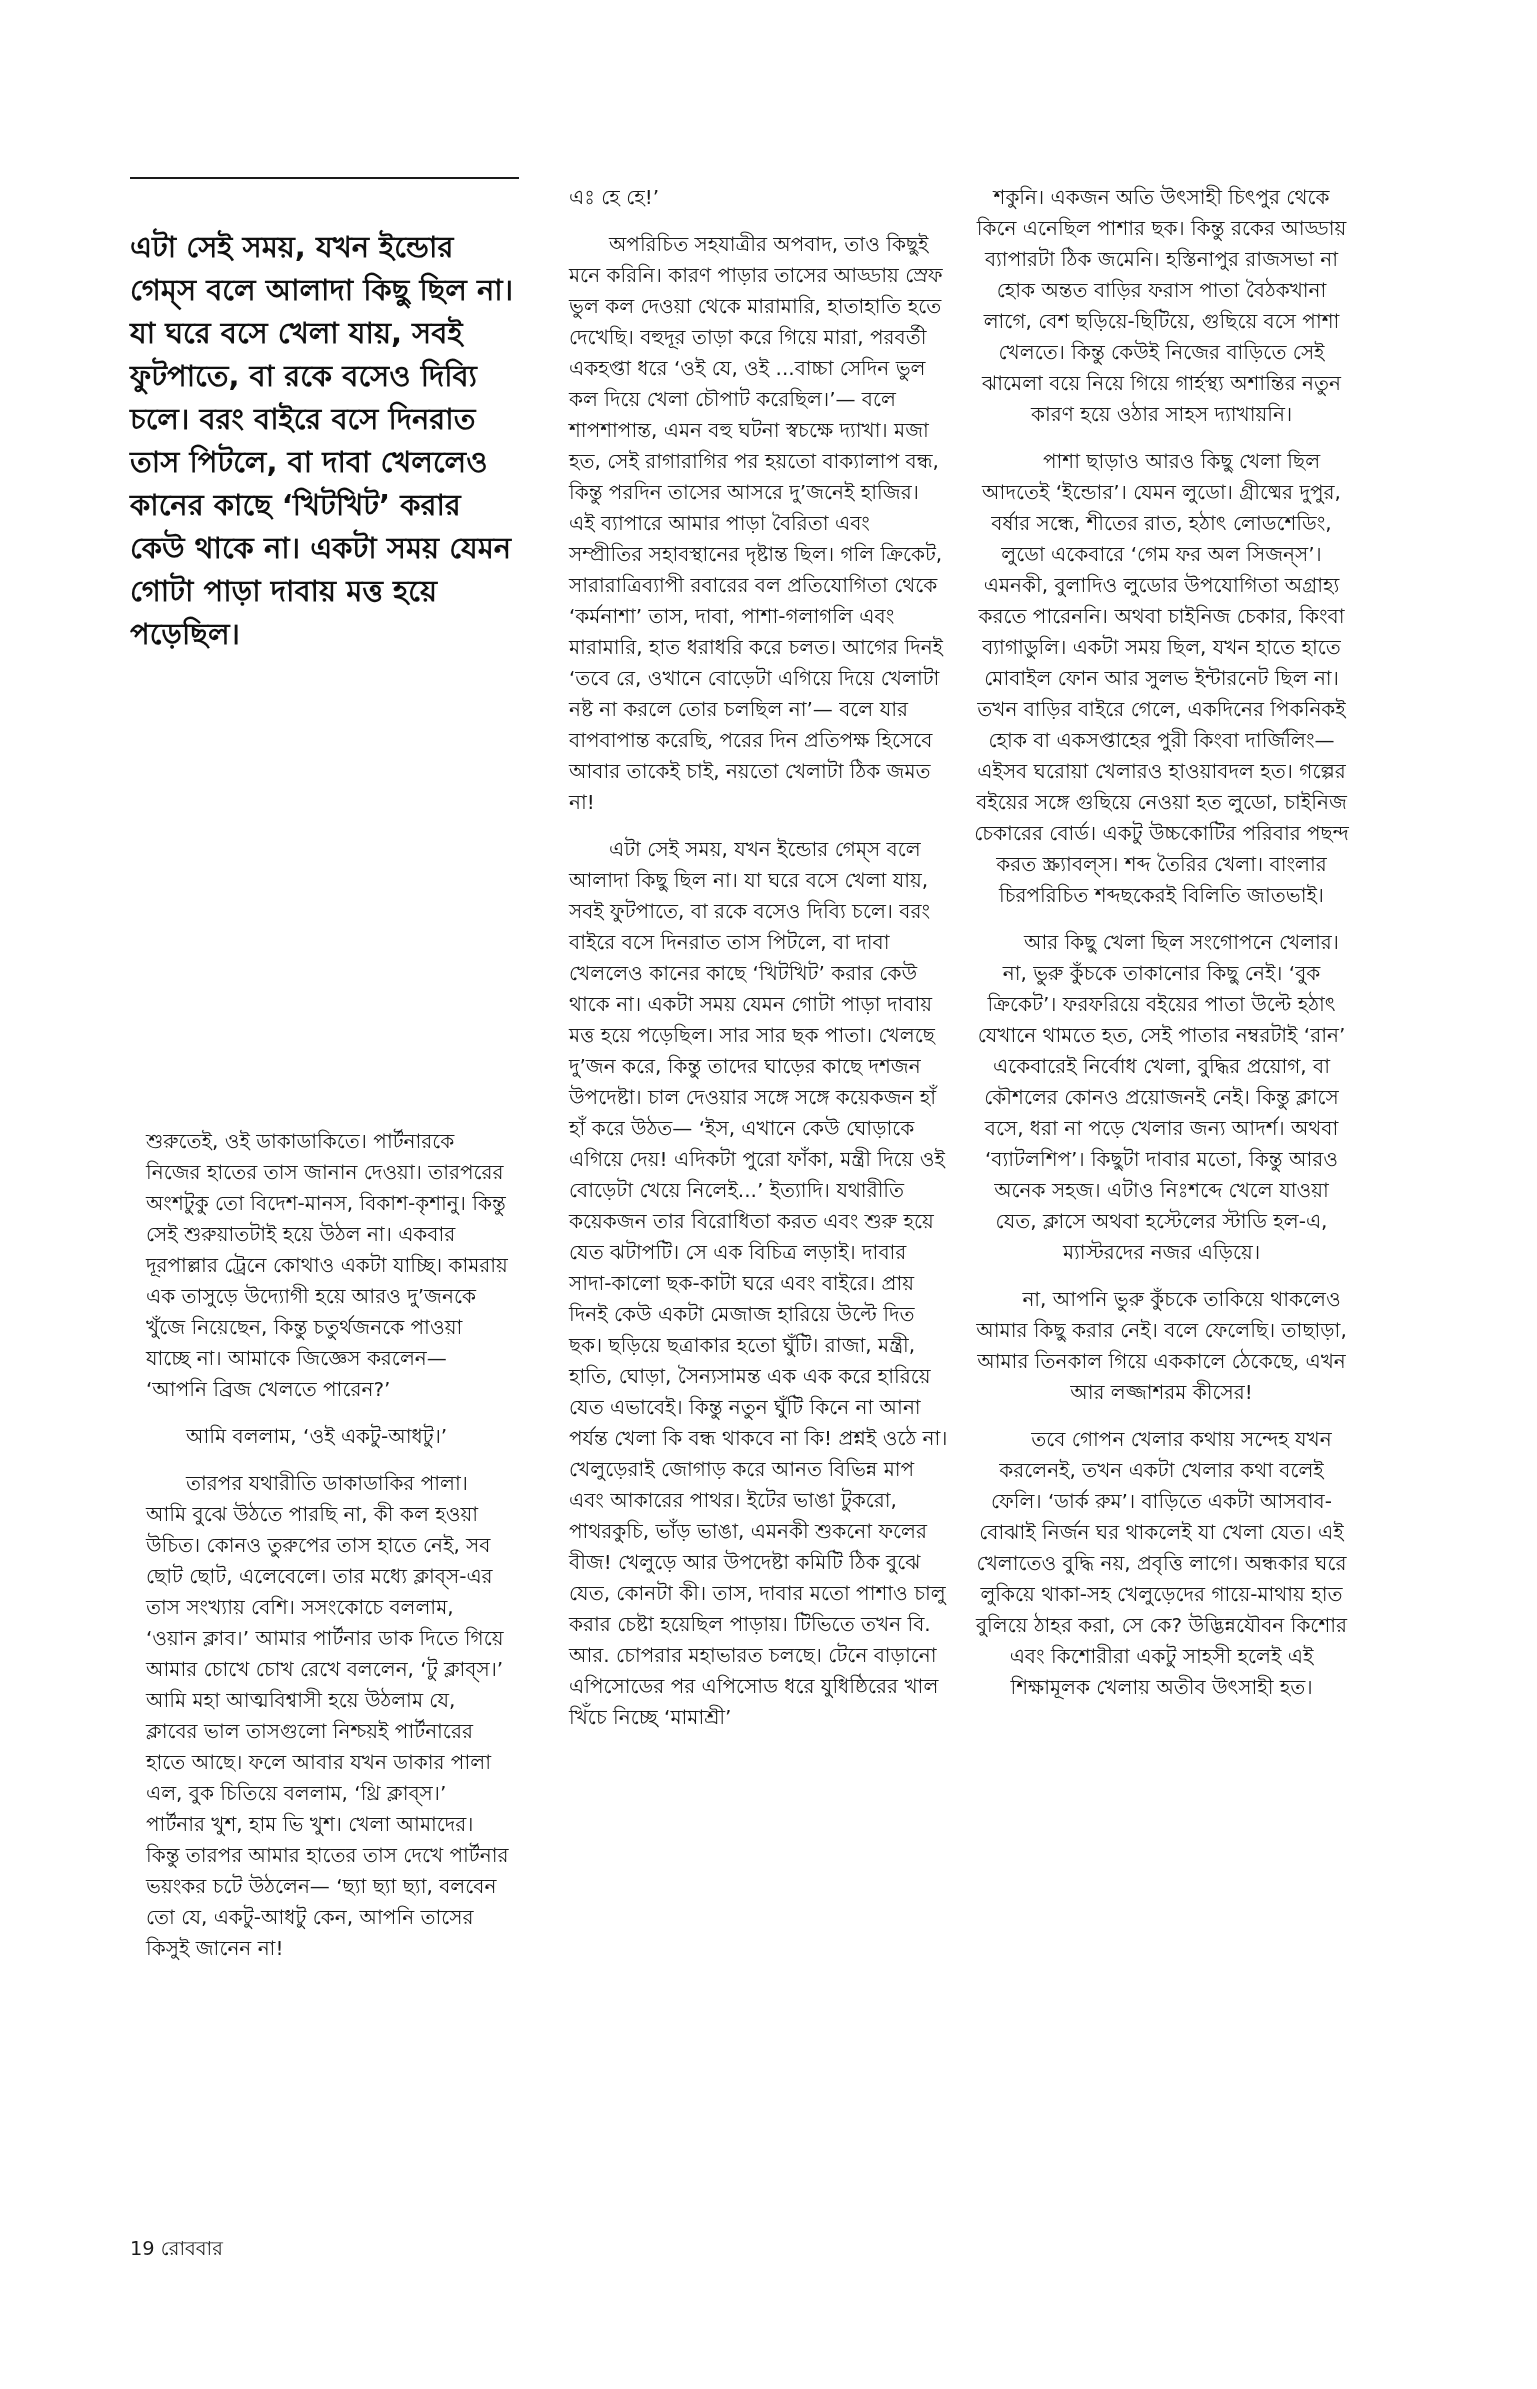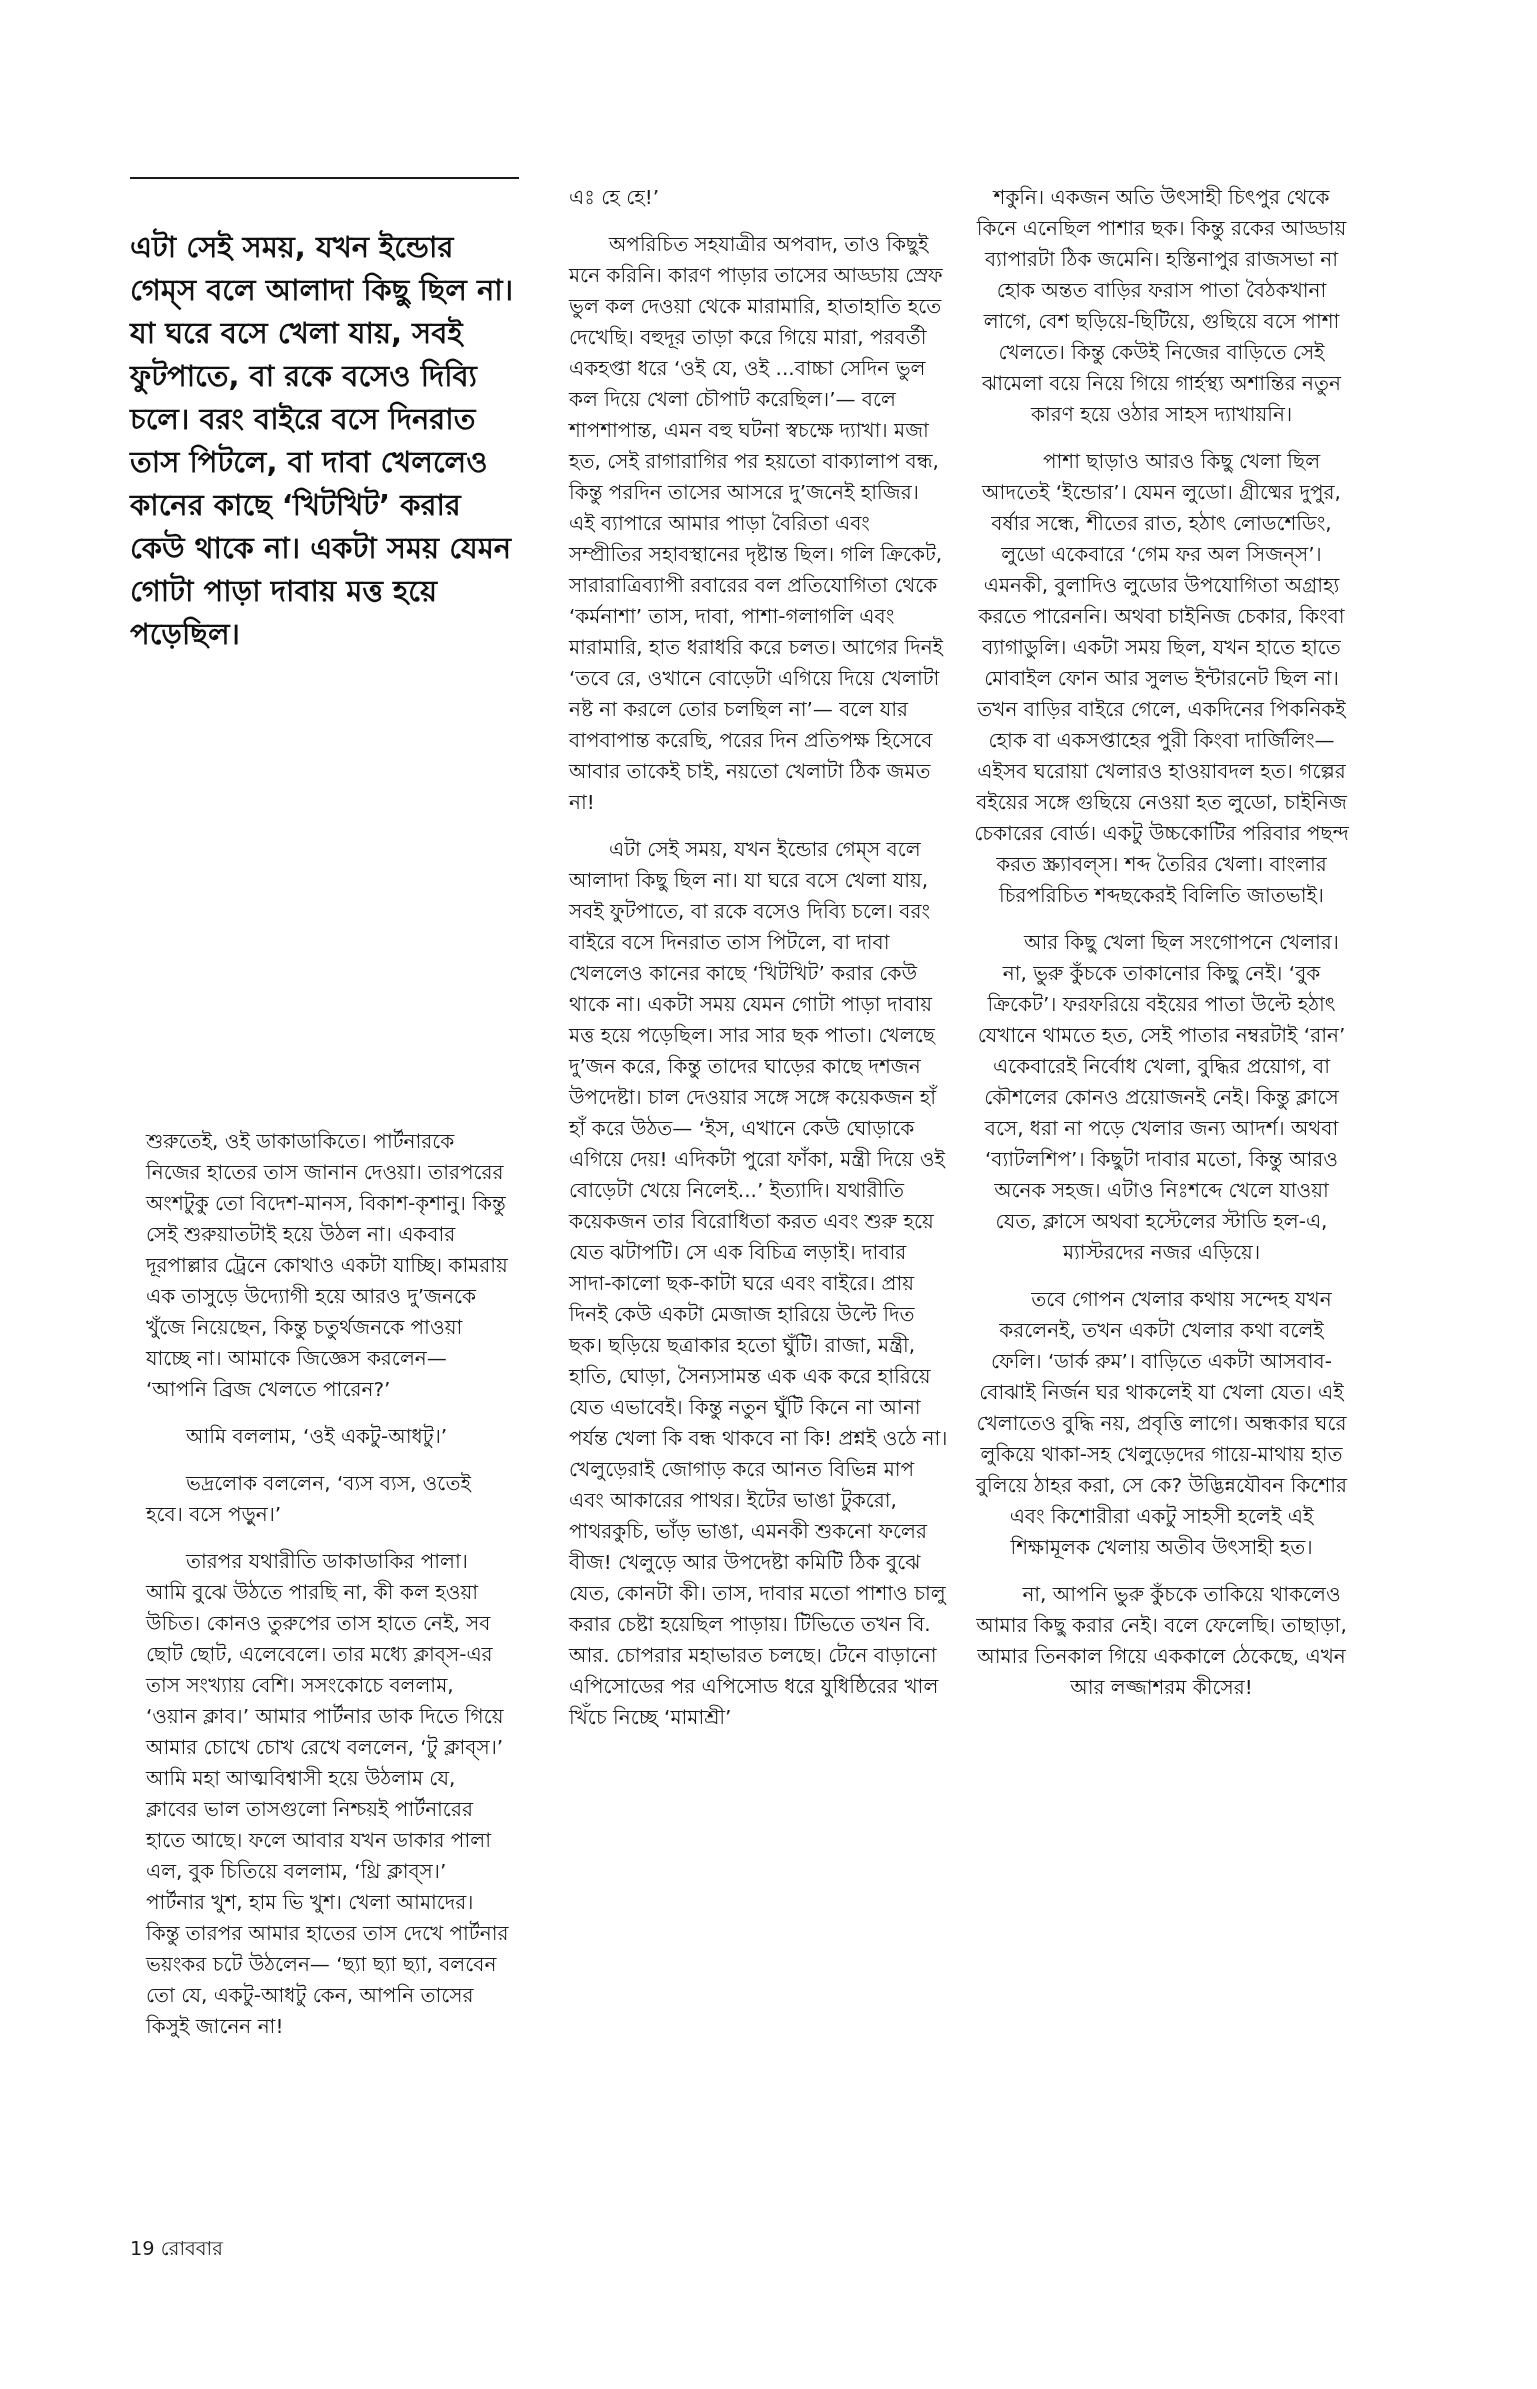--- a/index.html
+++ b/index.html
@@ -20,36 +20,35 @@
 </head>
 <body>
 
 <div class="page">
   <div class="rule"></div>
   <div class="pullquote">এটা সেই সময়, যখন ইন্ডোর গেম্‌স বলে আলাদা কিছু ছিল না। যা ঘরে বসে খেলা যায়, সবই ফুটপাতে, বা রকে বসেও দিব্যি চলে। বরং বাইরে বসে দিনরাত তাস পিটলে, বা দাবা খেললেও কানের কাছে ‘খিটখিট’ করার কেউ থাকে না। একটা সময় যেমন গোটা পাড়া দাবায় মত্ত হয়ে পড়েছিল।</div>
 
   <div class="body-text c1body">
     <p>শুরুতেই, ওই ডাকাডাকিতে। পার্টনারকে নিজের হাতের তাস জানান দেওয়া। তারপরের অংশটুকু তো বিদেশ-মানস, বিকাশ-কৃশানু। কিন্তু সেই শুরুয়াতটাই হয়ে উঠল না। একবার দূরপাল্লার ট্রেনে কোথাও একটা যাচ্ছি। কামরায় এক তাসুড়ে উদ্যোগী হয়ে আরও দু’জনকে খুঁজে নিয়েছেন, কিন্তু চতুর্থজনকে পাওয়া যাচ্ছে না। আমাকে জিজ্ঞেস করলেন— ‘আপনি ব্রিজ খেলতে পারেন?’</p>
     <p class="indent">আমি বললাম, ‘ওই একটু-আধটু।’</p>
-    <p class="indent">ভদ্রলোক বললেন, ‘ব্যস ব্যস, ওতেই হবে। বসে পড়ুন।’</p>
     <p class="indent">তারপর যথারীতি ডাকাডাকির পালা। আমি বুঝে উঠতে পারছি না, কী কল হওয়া উচিত। কোনও তুরুপের তাস হাতে নেই, সব ছোট ছোট, এলেবেলে। তার মধ্যে ক্লাব্‌স-এর তাস সংখ্যায় বেশি। সসংকোচে বললাম, ‘ওয়ান ক্লাব।’ আমার পার্টনার ডাক দিতে গিয়ে আমার চোখে চোখ রেখে বললেন, ‘টু ক্লাব্‌স।’ আমি মহা আত্মবিশ্বাসী হয়ে উঠলাম যে, ক্লাবের ভাল তাসগুলো নিশ্চয়ই পার্টনারের হাতে আছে। ফলে আবার যখন ডাকার পালা এল, বুক চিতিয়ে বললাম, ‘থ্রি ক্লাব্‌স।’ পার্টনার খুশ, হাম ভি খুশ। খেলা আমাদের। কিন্তু তারপর আমার হাতের তাস দেখে পার্টনার ভয়ংকর চটে উঠলেন— ‘ছ্যা ছ্যা ছ্যা, বলবেন তো যে, একটু-আধটু কেন, আপনি তাসের কিসুই জানেন না!</p>
   </div>
 
   <div class="body-text c2body">
     <p>এঃ হে হে!’</p>
     <p class="indent">অপরিচিত সহযাত্রীর অপবাদ, তাও কিছুই মনে করিনি। কারণ পাড়ার তাসের আড্ডায় স্রেফ ভুল কল দেওয়া থেকে মারামারি, হাতাহাতি হতে দেখেছি। বহুদূর তাড়া করে গিয়ে মারা, পরবর্তী একহপ্তা ধরে ‘ওই যে, ওই ...বাচ্চা সেদিন ভুল কল দিয়ে খেলা চৌপাট করেছিল।’— বলে শাপশাপান্ত, এমন বহু ঘটনা স্বচক্ষে দ্যাখা। মজা হত, সেই রাগারাগির পর হয়তো বাক্যালাপ বন্ধ, কিন্তু পরদিন তাসের আসরে দু’জনেই হাজির। এই ব্যাপারে আমার পাড়া বৈরিতা এবং সম্প্রীতির সহাবস্থানের দৃষ্টান্ত ছিল। গলি ক্রিকেট, সারারাত্রিব্যাপী রবারের বল প্রতিযোগিতা থেকে ‘কর্মনাশা’ তাস, দাবা, পাশা-গলাগলি এবং মারামারি, হাত ধরাধরি করে চলত। আগের দিনই ‘তবে রে, ওখানে বোড়েটা এগিয়ে দিয়ে খেলাটা নষ্ট না করলে তোর চলছিল না’— বলে যার বাপবাপান্ত করেছি, পরের দিন প্রতিপক্ষ হিসেবে আবার তাকেই চাই, নয়তো খেলাটা ঠিক জমত না!</p>
     <p class="indent">এটা সেই সময়, যখন ইন্ডোর গেম্‌স বলে আলাদা কিছু ছিল না। যা ঘরে বসে খেলা যায়, সবই ফুটপাতে, বা রকে বসেও দিব্যি চলে। বরং বাইরে বসে দিনরাত তাস পিটলে, বা দাবা খেললেও কানের কাছে ‘খিটখিট’ করার কেউ থাকে না। একটা সময় যেমন গোটা পাড়া দাবায় মত্ত হয়ে পড়েছিল। সার সার ছক পাতা। খেলছে দু’জন করে, কিন্তু তাদের ঘাড়ের কাছে দশজন উপদেষ্টা। চাল দেওয়ার সঙ্গে সঙ্গে কয়েকজন হাঁ হাঁ করে উঠত— ‘ইস, এখানে কেউ ঘোড়াকে এগিয়ে দেয়! এদিকটা পুরো ফাঁকা, মন্ত্রী দিয়ে ওই বোড়েটা খেয়ে নিলেই...’ ইত্যাদি। যথারীতি কয়েকজন তার বিরোধিতা করত এবং শুরু হয়ে যেত ঝটাপটি। সে এক বিচিত্র লড়াই। দাবার সাদা-কালো ছক-কাটা ঘরে এবং বাইরে। প্রায় দিনই কেউ একটা মেজাজ হারিয়ে উল্টে দিত ছক। ছড়িয়ে ছত্রাকার হতো ঘুঁটি। রাজা, মন্ত্রী, হাতি, ঘোড়া, সৈন্যসামন্ত এক এক করে হারিয়ে যেত এভাবেই। কিন্তু নতুন ঘুঁটি কিনে না আনা পর্যন্ত খেলা কি বন্ধ থাকবে না কি! প্রশ্নই ওঠে না। খেলুড়েরাই জোগাড় করে আনত বিভিন্ন মাপ এবং আকারের পাথর। ইটের ভাঙা টুকরো, পাথরকুচি, ভাঁড় ভাঙা, এমনকী শুকনো ফলের বীজ! খেলুড়ে আর উপদেষ্টা কমিটি ঠিক বুঝে যেত, কোনটা কী। তাস, দাবার মতো পাশাও চালু করার চেষ্টা হয়েছিল পাড়ায়। টিভিতে তখন বি. আর. চোপরার মহাভারত চলছে। টেনে বাড়ানো এপিসোডের পর এপিসোড ধরে যুধিষ্ঠিরের খাল খিঁচে নিচ্ছে ‘মামাশ্রী’</p>
   </div>
 
   <div class="body-text c3body">
     <p>শকুনি। একজন অতি উৎসাহী চিৎপুর থেকে কিনে এনেছিল পাশার ছক। কিন্তু রকের আড্ডায় ব্যাপারটা ঠিক জমেনি। হস্তিনাপুর রাজসভা না হোক অন্তত বাড়ির ফরাস পাতা বৈঠকখানা লাগে, বেশ ছড়িয়ে-ছিটিয়ে, গুছিয়ে বসে পাশা খেলতে। কিন্তু কেউই নিজের বাড়িতে সেই ঝামেলা বয়ে নিয়ে গিয়ে গার্হস্থ্য অশান্তির নতুন কারণ হয়ে ওঠার সাহস দ্যাখায়নি।</p>
     <p class="indent">পাশা ছাড়াও আরও কিছু খেলা ছিল আদতেই ‘ইন্ডোর’। যেমন লুডো। গ্রীষ্মের দুপুর, বর্ষার সন্ধে, শীতের রাত, হঠাৎ লোডশেডিং, লুডো একেবারে ‘গেম ফর অল সিজন্‌স’। এমনকী, বুলাদিও লুডোর উপযোগিতা অগ্রাহ্য করতে পারেননি। অথবা চাইনিজ চেকার, কিংবা ব্যাগাডুলি। একটা সময় ছিল, যখন হাতে হাতে মোবাইল ফোন আর সুলভ ইন্টারনেট ছিল না। তখন বাড়ির বাইরে গেলে, একদিনের পিকনিকই হোক বা একসপ্তাহের পুরী কিংবা দার্জিলিং— এইসব ঘরোয়া খেলারও হাওয়াবদল হত। গল্পের বইয়ের সঙ্গে গুছিয়ে নেওয়া হত লুডো, চাইনিজ চেকারের বোর্ড। একটু উচ্চকোটির পরিবার পছন্দ করত স্ক্র্যাবল্‌স। শব্দ তৈরির খেলা। বাংলার চিরপরিচিত শব্দছকেরই বিলিতি জাতভাই।</p>
     <p class="indent">আর কিছু খেলা ছিল সংগোপনে খেলার। না, ভুরু কুঁচকে তাকানোর কিছু নেই। ‘বুক ক্রিকেট’। ফরফরিয়ে বইয়ের পাতা উল্টে হঠাৎ যেখানে থামতে হত, সেই পাতার নম্বরটাই ‘রান’ একেবারেই নির্বোধ খেলা, বুদ্ধির প্রয়োগ, বা কৌশলের কোনও প্রয়োজনই নেই। কিন্তু ক্লাসে বসে, ধরা না পড়ে খেলার জন্য আদর্শ। অথবা ‘ব্যাটলশিপ’। কিছুটা দাবার মতো, কিন্তু আরও অনেক সহজ। এটাও নিঃশব্দে খেলে যাওয়া যেত, ক্লাসে অথবা হস্টেলের স্টাডি হল-এ, ম্যাস্টরদের নজর এড়িয়ে।</p>
+    <p class="indent">না, আপনি ভুরু কুঁচকে তাকিয়ে থাকলেও আমার কিছু করার নেই। বলে ফেলেছি। তাছাড়া, আমার তিনকাল গিয়ে এককালে ঠেকেছে, এখন আর লজ্জাশরম কীসের!</p>
     <p class="indent">তবে গোপন খেলার কথায় সন্দেহ যখন করলেনই, তখন একটা খেলার কথা বলেই ফেলি। ‘ডার্ক রুম’। বাড়িতে একটা আসবাব-বোঝাই নির্জন ঘর থাকলেই যা খেলা যেত। এই খেলাতেও বুদ্ধি নয়, প্রবৃত্তি লাগে। অন্ধকার ঘরে লুকিয়ে থাকা-সহ খেলুড়েদের গায়ে-মাথায় হাত বুলিয়ে ঠাহর করা, সে কে? উদ্ভিন্নযৌবন কিশোর এবং কিশোরীরা একটু সাহসী হলেই এই শিক্ষামূলক খেলায় অতীব উৎসাহী হত।</p>
-    <p class="indent">না, আপনি ভুরু কুঁচকে তাকিয়ে থাকলেও আমার কিছু করার নেই। বলে ফেলেছি। তাছাড়া, আমার তিনকাল গিয়ে এককালে ঠেকেছে, এখন আর লজ্জাশরম কীসের!</p>
   </div>
 
   <div class="footer">
     <span>19</span>
     <span>রোববার</span>
   </div>
 </div>
 
 
 </body></html>

